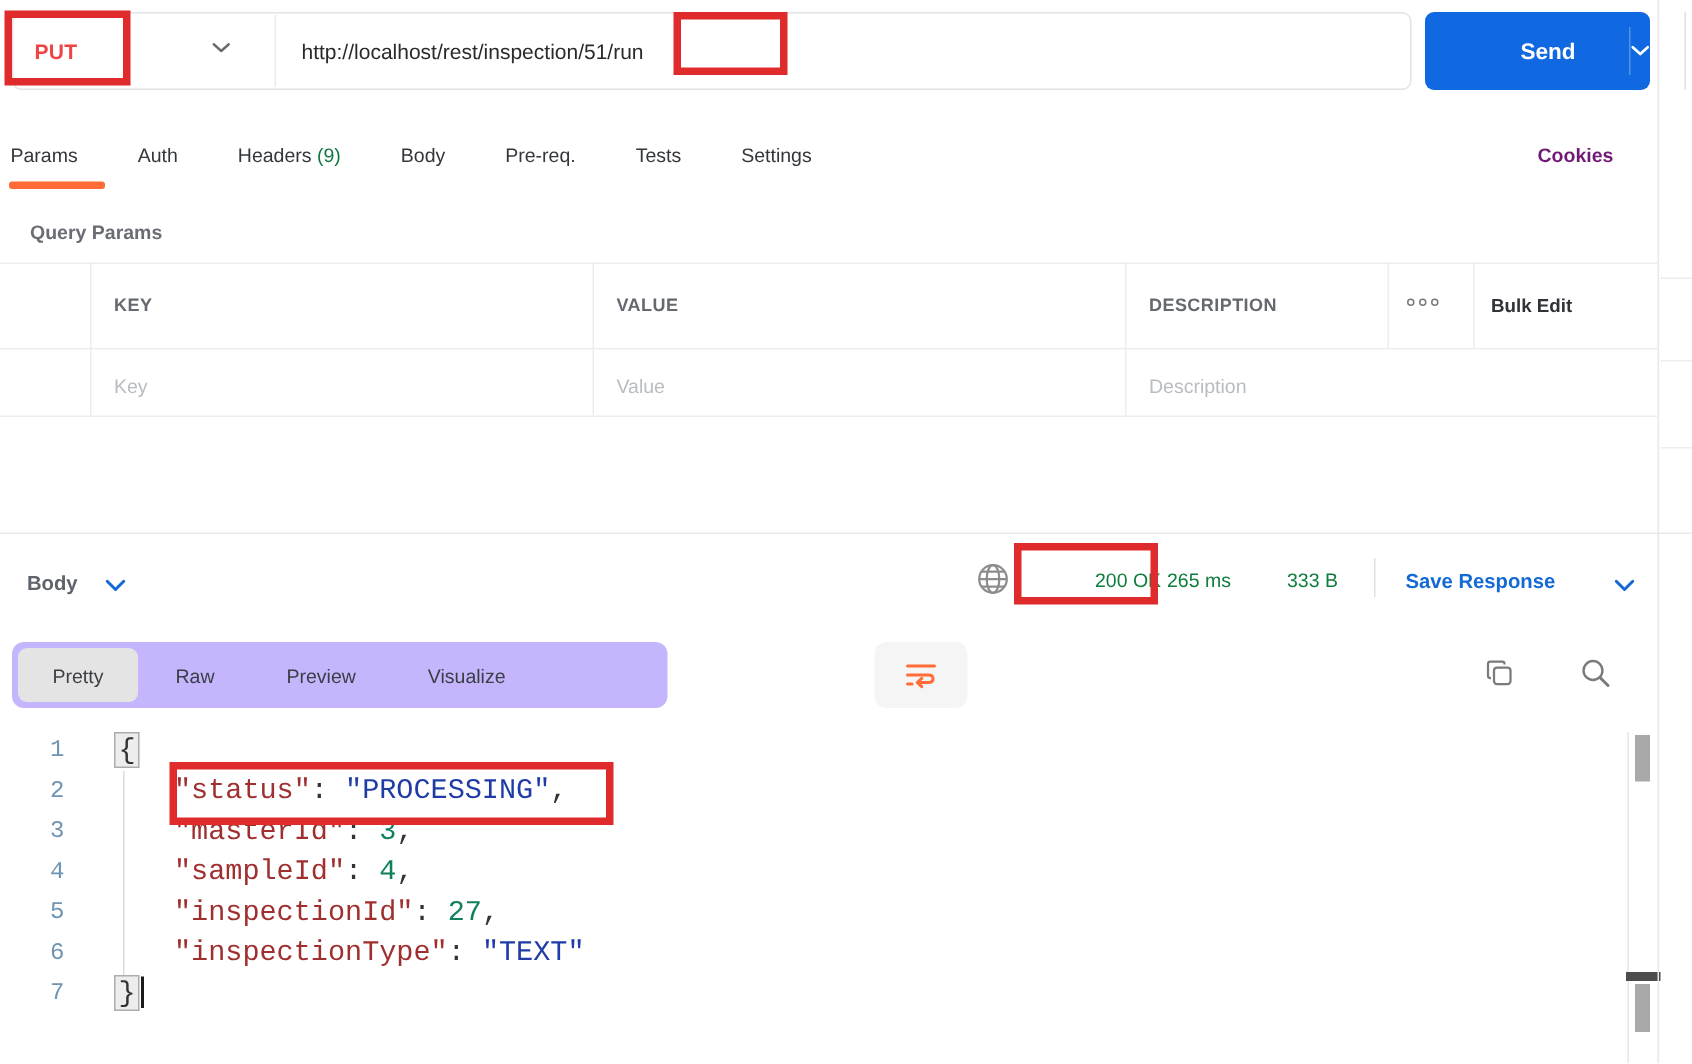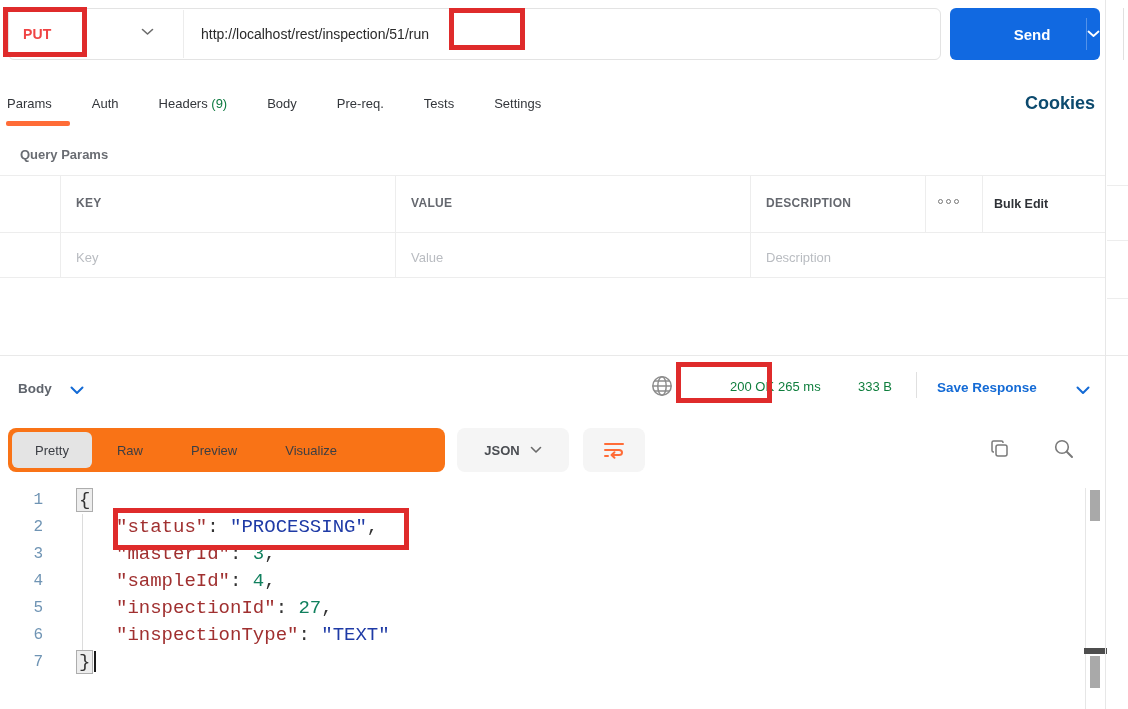--- a/index.html
+++ b/index.html
@@ -34,41 +34,41 @@
   
   .red-box { position:absolute; border:5px solid #df2b2b; background:transparent; pointer-events:none; }
 
   
   .tabs { left:7px; top:88px; height:30px; display:flex; gap:40px; align-items:center;
     font-size:13px; color:#33363b; }
   .tab { white-space:nowrap; cursor:pointer; }
   .tab-count { color:#0d7a40; }
   .tab-underline { left:6px; top:121px; width:64px; height:5px; background:#ff6c37; border-radius:2px; }
   .cookies { left:1025px; top:88px; height:30px; display:flex; align-items:center;
-    font-size:18px; font-weight:bold; color:#0c4a6e; cursor:pointer; }
+    font-size:13px; font-weight:bold; color:#701a75; cursor:pointer; }
 
   
   .qp-label { left:20px; top:147px; font-size:13px; font-weight:bold; color:#6a6d73; }
   .hline { position:absolute; height:1px; background:#ededed; }
   .vline { position:absolute; width:1px; background:#ededed; }
   .th { position:absolute; font-size:12px; font-weight:bold; color:#65686f; letter-spacing:.3px; }
   .ph { position:absolute; font-size:13px; color:#b9bcc1; }
   .bulk-edit { position:absolute; font-size:12.5px; font-weight:bold; color:#2f3237; cursor:pointer; }
   .dots { position:absolute; left:938px; top:199px; display:flex; gap:3px; cursor:pointer; }
   .dots i { width:5px; height:5px; border:1.4px solid #787878; border-radius:50%; display:block; }
 
   
   .rdivider { left:0; top:355px; width:1128px; height:1px; background:#e9e9e9; }
   .body-label { left:18px; top:381px; font-size:13.5px; font-weight:bold; color:#5f646c; }
   .status-text { position:absolute; top:379px; font-size:13px; color:#0f7e3d; }
   .meta-divider { left:916px; top:372px; width:1px; height:26px; background:#e0e0e0; }
   .save-resp { left:937px; top:380px; font-size:13.5px; font-weight:bold; color:#136ad5; cursor:pointer;text-align:right; }
 
   
-  .seg-wrap { left:8px; top:428px; width:437px; height:44px; background:#f97316; border-radius:8px;
+  .seg-wrap { left:8px; top:428px; width:437px; height:44px; background:#c4b5fd; border-radius:8px;
     display:flex; align-items:center; padding:4px; gap:2px; }
   .seg { height:36px; display:flex; align-items:center; justify-content:center;
     padding:0 23px; font-size:13px; color:#3b3e44; border-radius:6px; cursor:pointer; white-space:nowrap; }
   .seg.active { background:#e4e4e4; }
   .json-btn { left:457px; top:428px; width:112px; height:44px; background:#f5f5f5; border-radius:8px;
     display:flex; align-items:center; justify-content:center; gap:10px;
     font-size:13px; font-weight:bold; color:#4a4d52; cursor:pointer; }
   .wrap-btn { left:583px; top:428px; width:62px; height:44px; background:#f5f5f5; border-radius:8px;
     display:flex; align-items:center; justify-content:center; cursor:pointer; }
   .icon-btn { cursor:pointer; }
@@ -196,26 +196,20 @@
         <polyline points="1.5,1.5 7,7 12.5,1.5" fill="none" stroke="#136ad5" stroke-width="2" stroke-linecap="round" stroke-linejoin="round"></polyline>
       </svg>
   </div>
 
   <div class="abs seg-wrap">
     <div class="seg active">Pretty</div>
     <div class="seg">Raw</div>
     <div class="seg">Preview</div>
     <div class="seg">Visualize</div>
   </div>
-  <div class="abs json-btn">
-    <span>JSON</span>
-    <svg width="12" height="8" viewBox="0 0 12 8">
-        <polyline points="1.5,1.5 6,6 10.5,1.5" fill="none" stroke="#6b6b6b" stroke-width="1.6" stroke-linecap="round" stroke-linejoin="round"></polyline>
-      </svg>
-  </div>
   <div class="abs wrap-btn">
     <svg width="24" height="20" viewBox="0 0 24 20">
       <line x1="3" y1="4" x2="21" y2="4" stroke="#ff6c37" stroke-width="2" stroke-linecap="round"></line>
       <path d="M3 10 H17 Q20 10 20 12.5 Q20 15 17 15 H10" fill="none" stroke="#ff6c37" stroke-width="2" stroke-linecap="round"></path>
       <polyline points="12.5,12.2 9.5,15 12.5,17.8" fill="none" stroke="#ff6c37" stroke-width="2" stroke-linecap="round" stroke-linejoin="round"></polyline>
       <line x1="3" y1="16" x2="6" y2="16" stroke="#ff6c37" stroke-width="2" stroke-linecap="round"></line>
     </svg>
   </div>
   <div class="abs icon-btn" style="left:990px;top:439px;">
     <svg width="20" height="20" viewBox="0 0 20 20">

